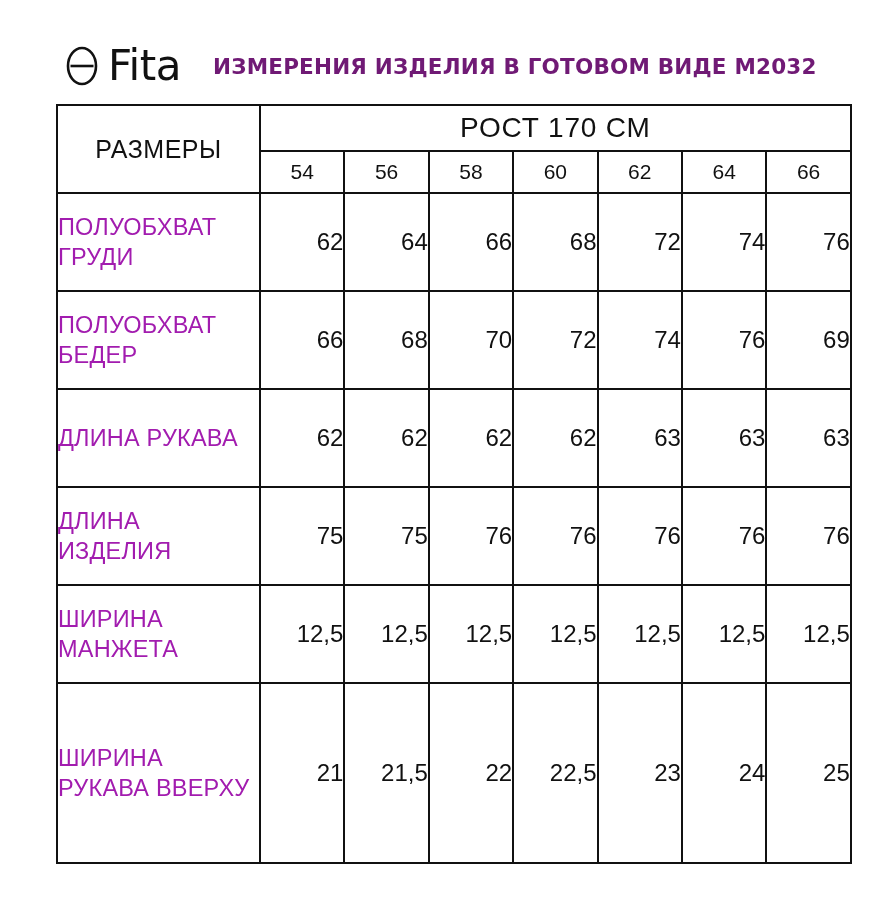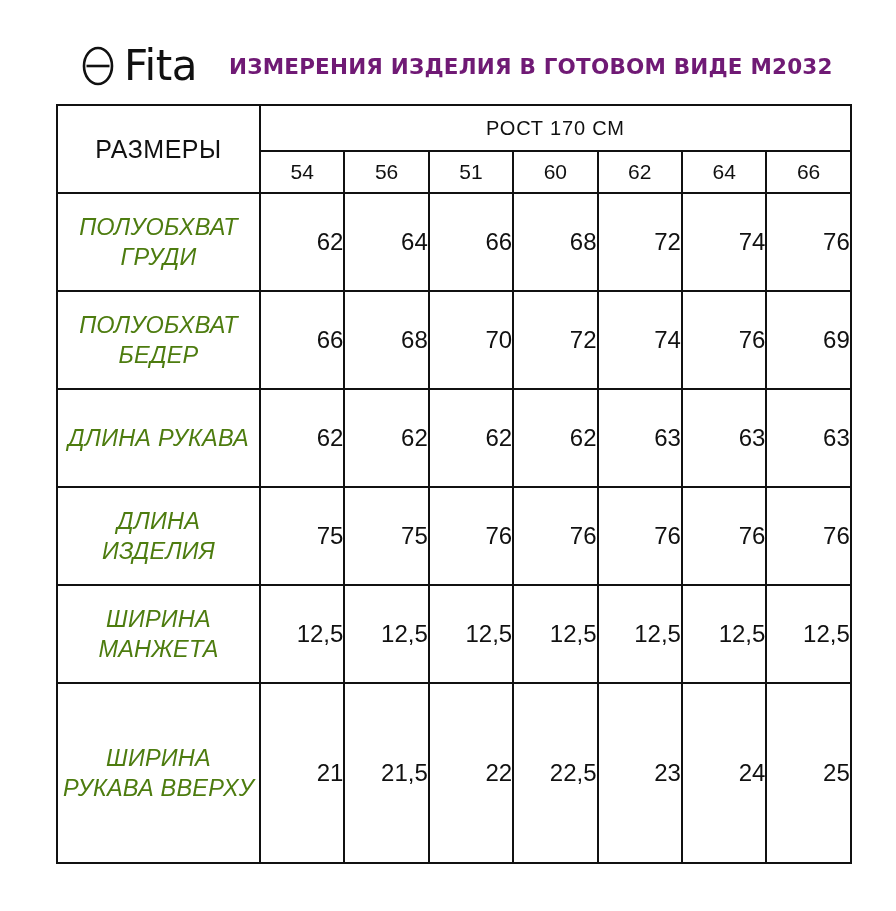--- a/index.html
+++ b/index.html
@@ -21,21 +21,20 @@
     box-sizing: border-box;
   }
 
   
   .header {
     display: flex;
     align-items: center;
     padding: 44px 0 0 62px;
     height: 88px;
     box-sizing: border-box;
-    margin-left: 16px;
   }
   .brand {
     display: flex;
     align-items: center;
     flex: 0 0 auto;
   }
   .brand-mark {
     width: 40px;
     height: 40px;
     flex: 0 0 auto;
@@ -82,43 +81,42 @@
     height: 44px;
     font-size: 25px;
     font-weight: bold;
     letter-spacing: 0.5px;
     text-align: center;
     vertical-align: middle;
     color: #111;
   }
   th.height-head {
     height: 44px;
-    font-size: 20px;
+    font-size: 28px;
     font-weight: normal;
     letter-spacing: 0.8px;
     text-align: center;
     vertical-align: middle;
     color: #111;
   }
   th.size-num {
     height: 40px;
     font-size: 21px;
     font-weight: normal;
     vertical-align: middle;
     color: #111;
   }
   td.row-label {
     font-size: 23.5px;
     line-height: 30px;
-    text-align: center;
+    text-align: left;
     vertical-align: middle;
     padding: 6px 8px;
-    color: #4d7c0f;
+    color: #a21caf;
     letter-spacing: 0.2px;
-    font-style: italic;
   }
   td.val {
     font-size: 24px;
     text-align: right;
     vertical-align: middle;
     padding-right: 17px;
     color: #111;
   }
   tr.data-row { height: 98px; }
   tr.data-row.tall { height: 180px; }
@@ -154,21 +152,21 @@
           <col class="sz">
       </colgroup>
       <thead>
         <tr>
           <th class="sizes-head" rowspan="2">РАЗМЕРЫ</th>
           <th class="height-head" colspan="7">РОСТ 170 СМ</th>
         </tr>
         <tr>
           <th class="size-num">54</th>
           <th class="size-num">56</th>
-          <th class="size-num">51</th>
+          <th class="size-num">58</th>
           <th class="size-num">60</th>
           <th class="size-num">62</th>
           <th class="size-num">64</th>
           <th class="size-num">66</th>
         </tr>
       </thead>
       <tbody>
 
         <tr class="data-row">
           <td class="row-label">ПОЛУОБХВАТ ГРУДИ</td>

